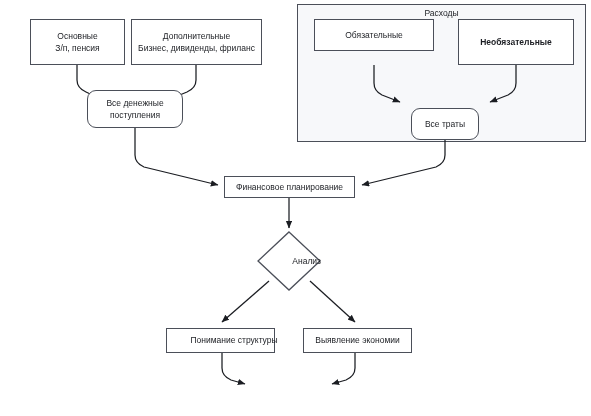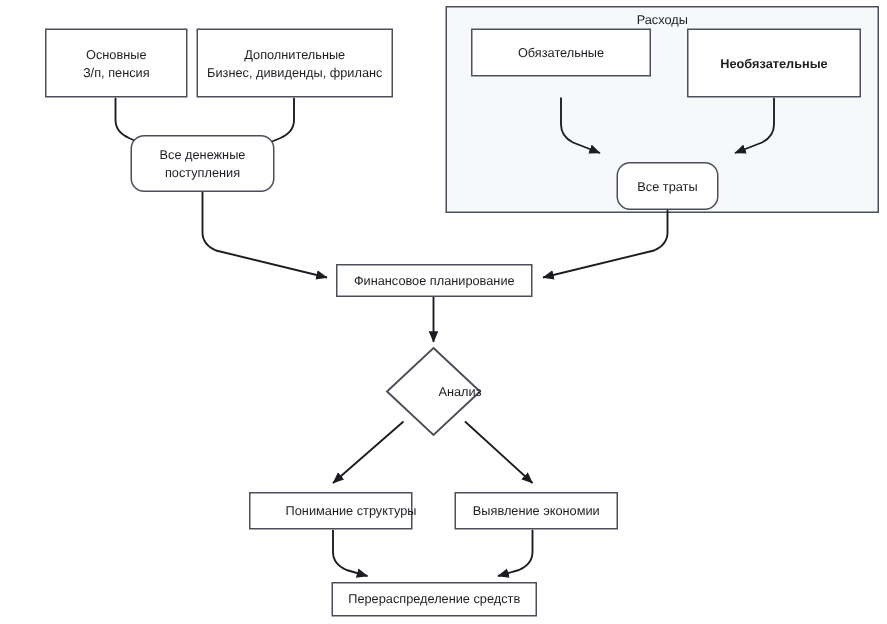--- a/index.html
+++ b/index.html
@@ -160,17 +160,14 @@
   </div>
 
   <div class="node" style="left:166px; top:328px; width:109px; height:25px;padding-left:27px;">
     <span class="l1">Понимание структуры</span>
   </div>
 
   <div class="node" style="left:303px; top:328px; width:109px; height:25px;">
     <span class="l1">Выявление экономии</span>
   </div>
 
-  <div class="node" style="left:221px; top:388px; width:137px; height:23px;">
-    <span class="l1">Перераспределение средств</span>
-  </div>
 
 </div>
 
 </body></html>

